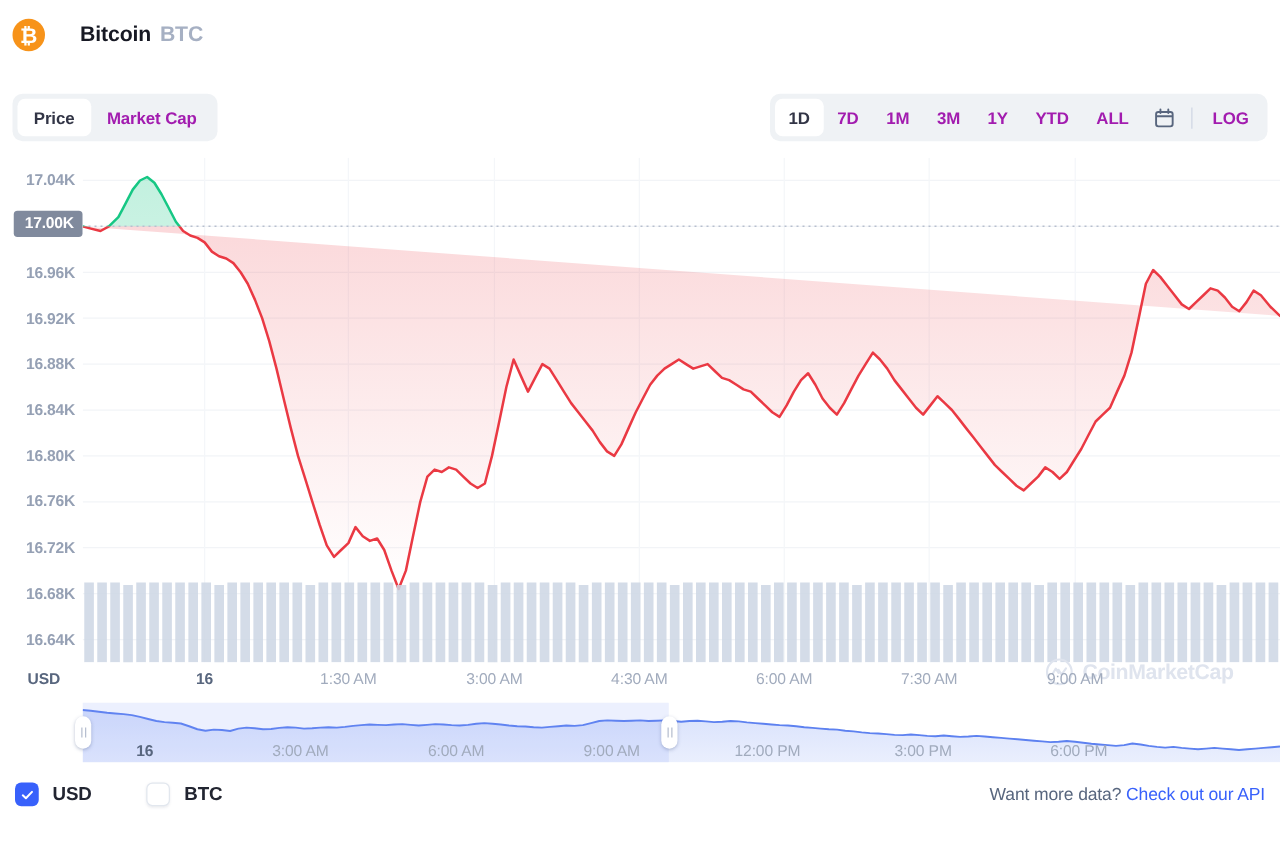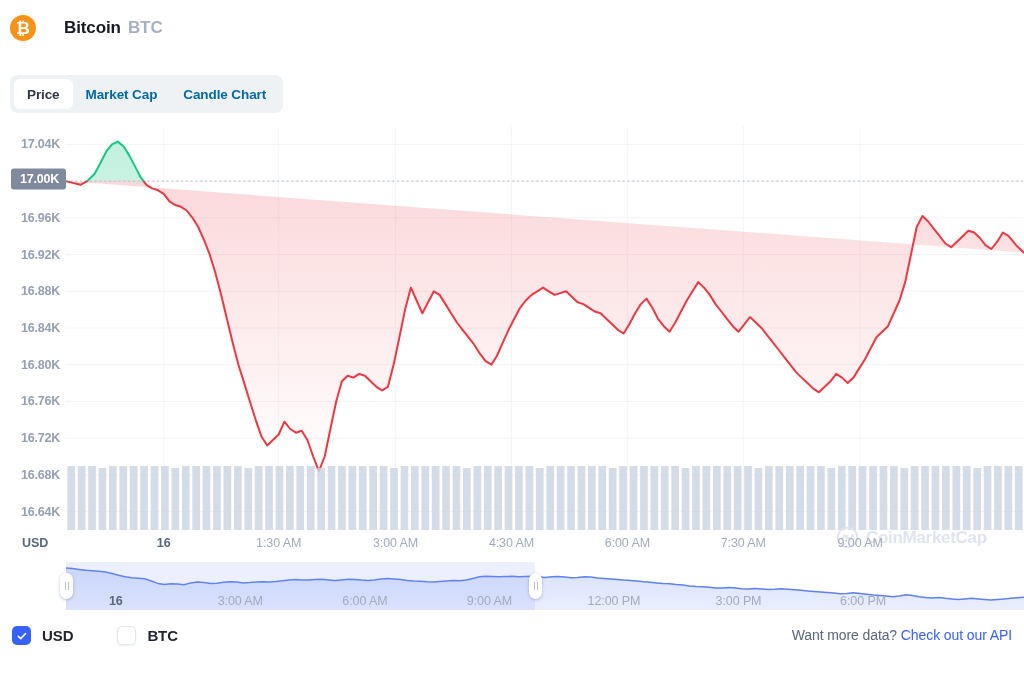--- a/index.html
+++ b/index.html
@@ -37,21 +37,21 @@
     position: absolute; left: 0; top: 70px; width: 1024px; height: 50px;
   }
   .seg-group {
     position: absolute; display: flex; align-items: center;
     background: #eff2f5; border-radius: 8px; height: 38px; padding: 4px;
   }
   .seg-left  { left: 10px; top: 5px; }
   .seg-right { right: 10px; top: 5px; }
   .seg-btn {
     height: 30px; display: flex; align-items: center; justify-content: center;
-    padding: 0 13px; font-size: 13.5px; font-weight: bold; color: #0369a1;
+    padding: 0 13px; font-size: 13.5px; font-weight: bold; color: #a21caf;
     border-radius: 6px; cursor: pointer; white-space: nowrap; letter-spacing: -0.1px;
   }
   .seg-btn.active { background: #ffffff; color: #323546; }
   .seg-right .seg-btn { padding: 0 11px; }
   .seg-icon-btn {
     height: 30px; width: 34px; display: flex; align-items: center; justify-content: center;
     cursor: pointer;
   }
   .seg-divider {
     width: 1px; height: 17px; background: #cfd6e4; margin: 0 5px;
@@ -158,22 +158,41 @@
       <span>₿</span>
     </div>
     <div class="coin-name">Bitcoin</div>
     <div class="coin-symbol">BTC</div>
   </div>
 
   <div class="toolbar">
     <div class="seg-group seg-left" id="view-tabs">
         <div class="seg-btn active">Price</div>
         <div class="seg-btn">Market Cap</div>
-        <div class="seg-btn">Candle Chart</div>
-      </div>
+      </div>
+    <div class="seg-group seg-right">
+      <div id="range-tabs" style="display:flex;align-items:center;">
+          <div class="seg-btn active">1D</div>
+          <div class="seg-btn">7D</div>
+          <div class="seg-btn">1M</div>
+          <div class="seg-btn">3M</div>
+          <div class="seg-btn">1Y</div>
+          <div class="seg-btn">YTD</div>
+          <div class="seg-btn">ALL</div>
+        </div>
+      <div class="seg-icon-btn">
+        <svg width="17" height="17" viewBox="0 0 20 20" fill="none">
+          <rect x="2.2" y="4.2" width="15.6" height="13.6" rx="2.2" stroke="#58667e" stroke-width="1.8"></rect>
+          <path d="M2.4 8.2 H17.6" stroke="#58667e" stroke-width="1.8"></path>
+          <path d="M6.3 1.9 V5.2 M13.7 1.9 V5.2" stroke="#58667e" stroke-width="1.8" stroke-linecap="round"></path>
+        </svg>
+      </div>
+      <div class="seg-divider"></div>
+      <div class="seg-btn">LOG</div>
+    </div>
   </div>
 
   <div class="chart-frame">
     <div class="yaxis" id="y-axis">
         <div class="ytick" style="top: 18.3636px;">17.04K</div>
         <div class="ytick badge" style="top: 53px;">17.00K</div>
         <div class="ytick" style="top: 91.8182px; margin-left: 45px;">16.96K</div>
         <div class="ytick" style="top: 128.545px;">16.92K</div>
         <div class="ytick" style="top: 165.273px; margin-left: 40px;">16.88K</div>
         <div class="ytick" style="top: 202px;">16.84K</div>

